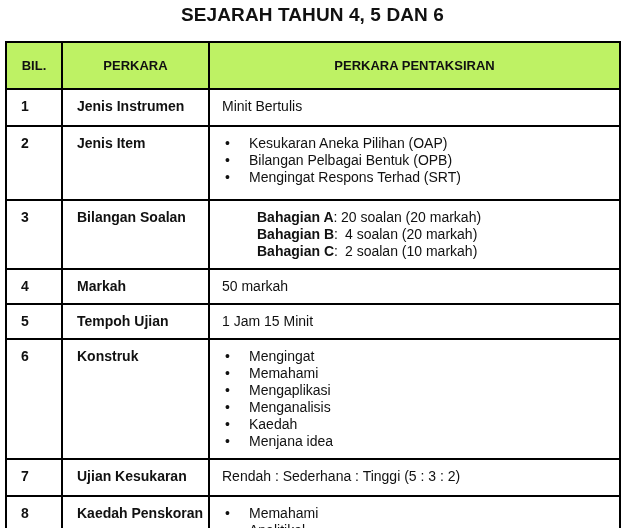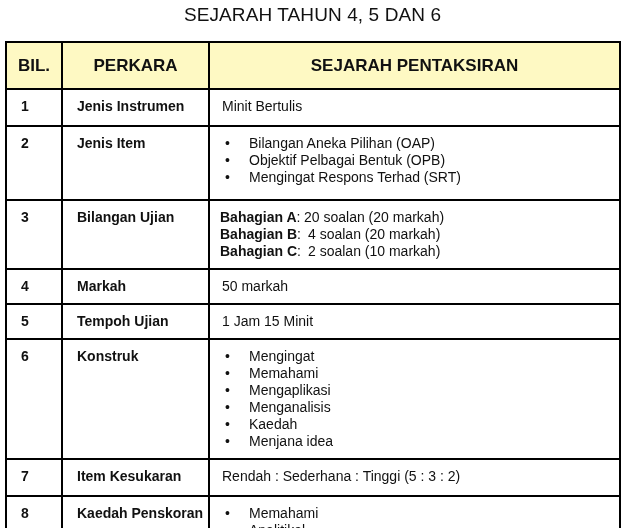--- a/index.html
+++ b/index.html
@@ -1,74 +1,74 @@
 <!DOCTYPE html>
 <html><head>
 <meta charset="utf-8">
 <style>
   html, body { margin: 0; padding: 0; background: #ffffff; }
   body { width: 625px; height: 528px; position: relative; overflow: hidden;
          font-family: "Liberation Sans", sans-serif; color: #111; }
   .title { position: absolute; left: 0; width: 625px; top: 4px; text-align: center;
-           font-weight: normal; font-size: 19px; letter-spacing: 0.1px; }
+           font-weight: bold; font-size: 19px; letter-spacing: 0.1px; }
   table { position: absolute; left: 5px; top: 41px; width: 616px;
           border-collapse: collapse; table-layout: fixed; }
   td, th { border: 2px solid #000; vertical-align: top; font-size: 14px; line-height: 17px; }
-  th { background: #fef9c3; font-weight: bold; text-align: center; vertical-align: middle;
-       height: 45px; padding: 0; font-size: 17px; }
+  th { background: #bef264; font-weight: bold; text-align: center; vertical-align: middle;
+       height: 45px; padding: 0; font-size: 13px; }
   col.c1 { width: 56px; } col.c2 { width: 147px; } col.c3 { width: auto; }
   td.bil { font-weight: bold; padding: 8px 0 0 14px; }
   td.perkara { font-weight: bold; padding: 8px 0 0 14px; }
   td.fmt { padding: 8px 0 8px 12px; }
   ul { list-style: none; margin: 0; padding: 0; }
   li { position: relative; padding-left: 27px; }
   li .dot { position: absolute; left: 3px; top: 0; }
-  .sec-label { font-weight: bold; display: inline-block; width: 84px; }
+  .sec-label { font-weight: bold; display: inline-block; width: 84px; margin-left: 37px; }
   .r1 td { height: 19px; } .r2 td { height: 56px; } .r3 td { height: 45px; }
   .r4 td { height: 17px; } .r5 td { height: 15px; } .r6 td { height: 101px; }
   .r7 td { height: 19px; } .r8 td { height: 33px; }
 </style>
 </head>
 <body>
 
 <div class="title">SEJARAH TAHUN 4, 5 DAN 6</div>
 
 <table>
   <colgroup>
       <col class="c1">
       <col class="c2">
       <col class="c3">
     </colgroup>
   <thead>
     <tr>
       <th>BIL.</th>
       <th>PERKARA</th>
-      <th>SEJARAH PENTAKSIRAN</th>
+      <th>PERKARA PENTAKSIRAN</th>
     </tr>
   </thead>
   <tbody>
     <tr class="r1">
       <td class="bil">1</td>
       <td class="perkara">Jenis Instrumen</td>
       <td class="fmt">Minit Bertulis</td>
     </tr>
     <tr class="r2">
       <td class="bil">2</td>
       <td class="perkara">Jenis Item</td>
       <td class="fmt">
         <ul>
-          <li><span class="dot">•</span><span>Bilangan Aneka Pilihan (OAP)</span></li>
-          <li><span class="dot">•</span><span>Objektif Pelbagai Bentuk (OPB)</span></li>
+          <li><span class="dot">•</span><span>Kesukaran Aneka Pilihan (OAP)</span></li>
+          <li><span class="dot">•</span><span>Bilangan Pelbagai Bentuk (OPB)</span></li>
           <li><span class="dot">•</span><span>Mengingat Respons Terhad (SRT)</span></li>
         </ul>
       </td>
     </tr>
     <tr class="r3">
       <td class="bil">3</td>
-      <td class="perkara">Bilangan Ujian</td>
+      <td class="perkara">Bilangan Soalan</td>
       <td class="fmt" style="padding-left:10px">
         <div><span class="sec-label"><span>Bahagian A</span><span style="font-weight:normal">:</span></span><span>20 soalan (20 markah)</span></div>
         <div><span class="sec-label"><span>Bahagian B</span><span style="font-weight:normal">:</span></span><span style="padding-left:4px">4 soalan (20 markah)</span></div>
         <div><span class="sec-label"><span>Bahagian C</span><span style="font-weight:normal">:</span></span><span style="padding-left:4px">2 soalan (10 markah)</span></div>
       </td>
     </tr>
     <tr class="r4">
       <td class="bil">4</td>
       <td class="perkara">Markah</td>
       <td class="fmt">50 markah</td>
@@ -87,21 +87,21 @@
           <li><span class="dot">•</span><span>Memahami</span></li>
           <li><span class="dot">•</span><span>Mengaplikasi</span></li>
           <li><span class="dot">•</span><span>Menganalisis</span></li>
           <li><span class="dot">•</span><span>Kaedah</span></li>
           <li><span class="dot">•</span><span>Menjana idea</span></li>
         </ul>
       </td>
     </tr>
     <tr class="r7">
       <td class="bil">7</td>
-      <td class="perkara">Item Kesukaran</td>
+      <td class="perkara">Ujian Kesukaran</td>
       <td class="fmt">Rendah : Sederhana : Tinggi (5 : 3 : 2)</td>
     </tr>
     <tr class="r8">
       <td class="bil">8</td>
       <td class="perkara">Kaedah Penskoran</td>
       <td class="fmt">
         <ul>
           <li><span class="dot">•</span><span>Memahami</span></li>
           <li><span class="dot">•</span><span>Analitikal</span></li>
         </ul>

